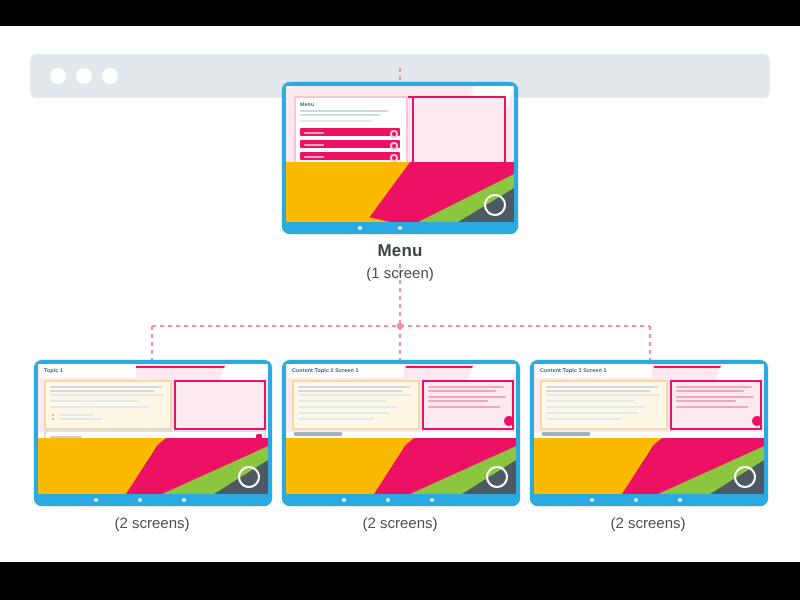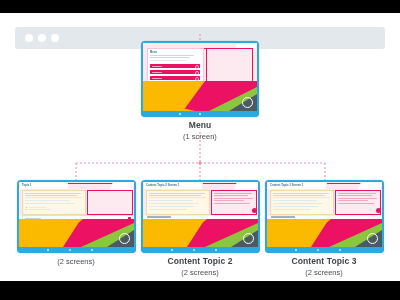--- a/index.html
+++ b/index.html
@@ -259,21 +259,20 @@
         </div>
       </div>
       <div class="navbar">
         <span class="ndot" style="left:30px;"></span>
         <span class="ndot" style="left:52px;"></span>
         <span class="ndot" style="left:74px;"></span>
       </div>
     </div>
 
     <div class="card-label" style="left:150px;top:243px;width:100px;">
-      <div class="title">Content Topic 2</div>
       <div class="sub">(2 screens)</div>
     </div>
 
     <div class="slide" style="left:265px;top:167px;width:119px;height:73px;">
       <div class="screen">
         <div class="topic-head" style="left:0;top:0;right:0;height:34px;"></div>
         <div class="topic-headbar" style="left:60px;top:.8px;right:14px;height:1.4px;"></div>
         <div class="topic-tab" style="left:1px;top:0;width:58px;height:6.5px;"></div>
         <div class="menu-white-panel" style="right:1px;top:0;width:22px;height:10px;transform:skewX(-20deg);"></div>
         <div class="topic-title" style="left:3px;top:1.6px;">Content Topic 3 Screen 1</div>
@@ -312,20 +311,19 @@
         </div>
       </div>
       <div class="navbar">
         <span class="ndot" style="left:30px;"></span>
         <span class="ndot" style="left:52px;"></span>
         <span class="ndot" style="left:74px;"></span>
       </div>
     </div>
 
     <div class="card-label" style="left:274px;top:243px;width:100px;">
-      <div class="title">Content Topic 3</div>
       <div class="sub">(2 screens)</div>
     </div>
 
   </div>
 
   <div class="letterbox bottom"></div>
 </div>
 
 </body></html>

